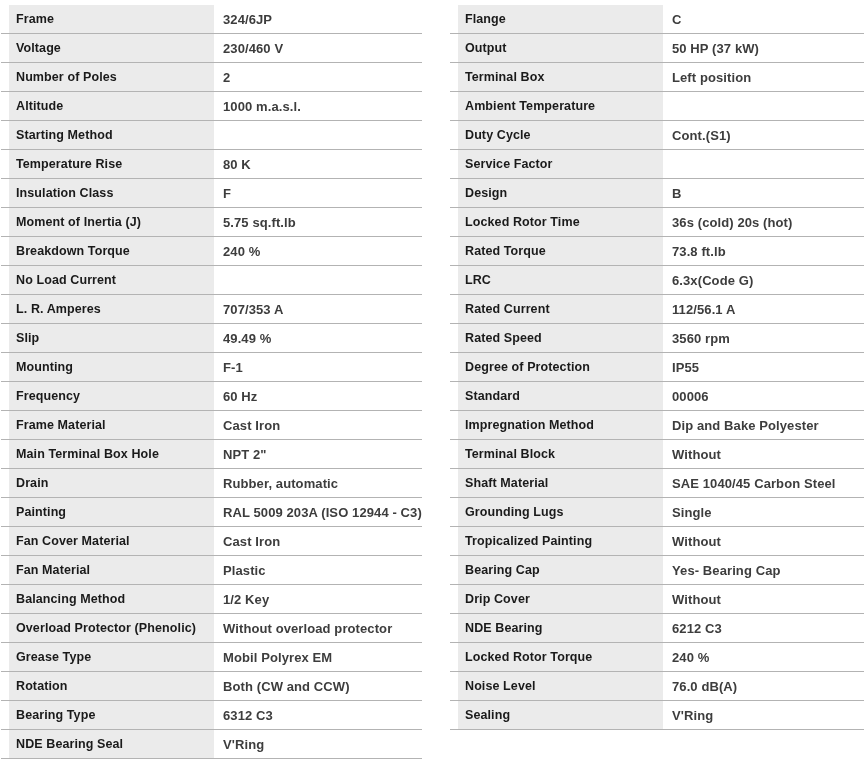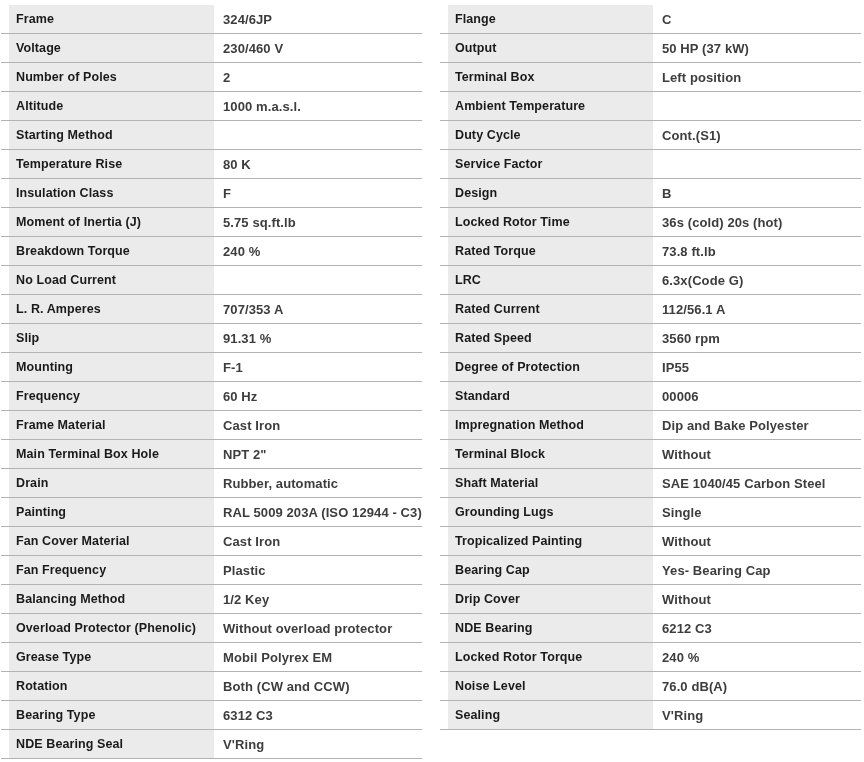--- a/index.html
+++ b/index.html
@@ -12,21 +12,21 @@
   * { margin: 0; padding: 0; box-sizing: border-box; }
   html, body {
     background: var(--page-bg);
     font-family: "Liberation Sans", sans-serif;
   }
   .page {
     width: 864px;
     height: 762px;
     background: var(--page-bg);
     display: flex;
-    gap: 18px;
+    gap: 28px;
     padding: 5px 4px 0 1px;
     overflow: hidden;
   }
   .spec-table {
     width: 421px;
     flex: 0 0 421px;
   }
   .spec-row {
     display: flex;
     align-items: stretch;
@@ -104,21 +104,21 @@
       </div>
       <div class="spec-row">
         <div class="spec-label">No Load Current</div>
       </div>
       <div class="spec-row">
         <div class="spec-label">L. R. Amperes</div>
         <div class="spec-value">707/353 A</div>
       </div>
       <div class="spec-row">
         <div class="spec-label">Slip</div>
-        <div class="spec-value">91.31 %</div>
+        <div class="spec-value">49.49 %</div>
       </div>
       <div class="spec-row">
         <div class="spec-label">Mounting</div>
         <div class="spec-value">F-1</div>
       </div>
       <div class="spec-row">
         <div class="spec-label">Frequency</div>
         <div class="spec-value">60 Hz</div>
       </div>
       <div class="spec-row">
@@ -135,21 +135,21 @@
       </div>
       <div class="spec-row">
         <div class="spec-label">Painting</div>
         <div class="spec-value">RAL 5009 203A (ISO 12944 - C3)</div>
       </div>
       <div class="spec-row">
         <div class="spec-label">Fan Cover Material</div>
         <div class="spec-value">Cast Iron</div>
       </div>
       <div class="spec-row">
-        <div class="spec-label">Fan Frequency</div>
+        <div class="spec-label">Fan Material</div>
         <div class="spec-value">Plastic</div>
       </div>
       <div class="spec-row">
         <div class="spec-label">Balancing Method</div>
         <div class="spec-value">1/2 Key</div>
       </div>
       <div class="spec-row">
         <div class="spec-label">Overload Protector (Phenolic)</div>
         <div class="spec-value">Without overload protector</div>
       </div>

